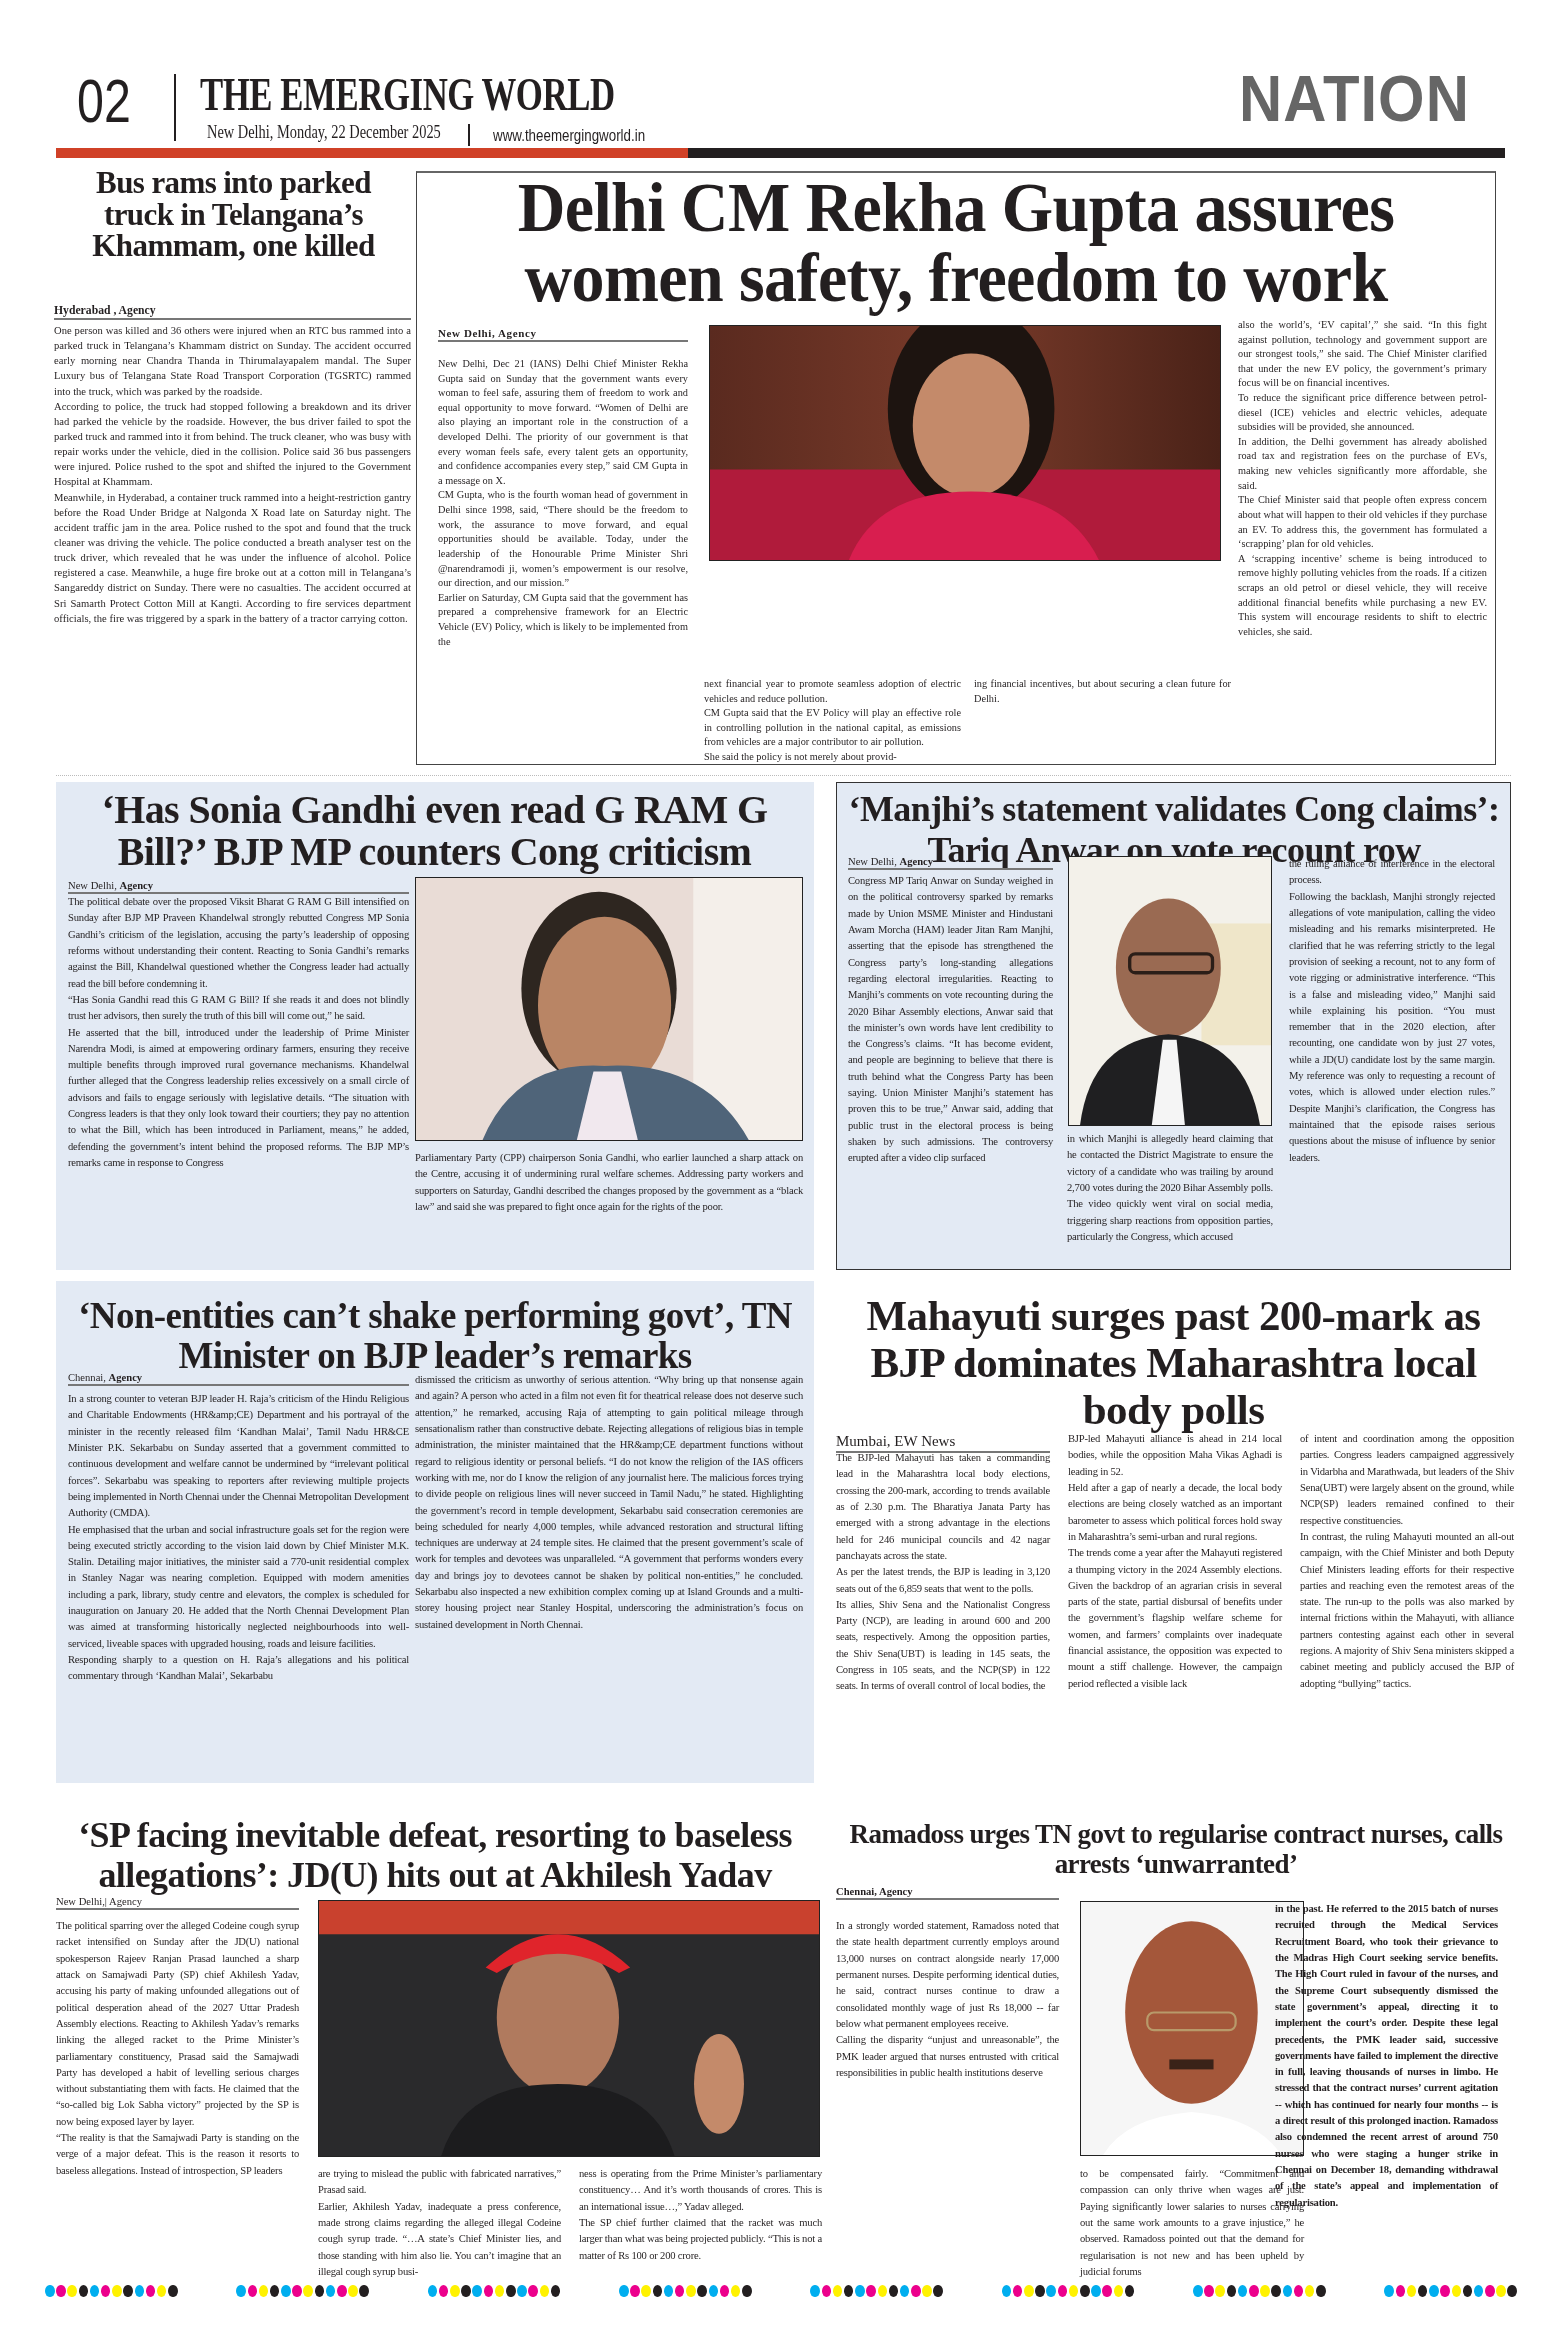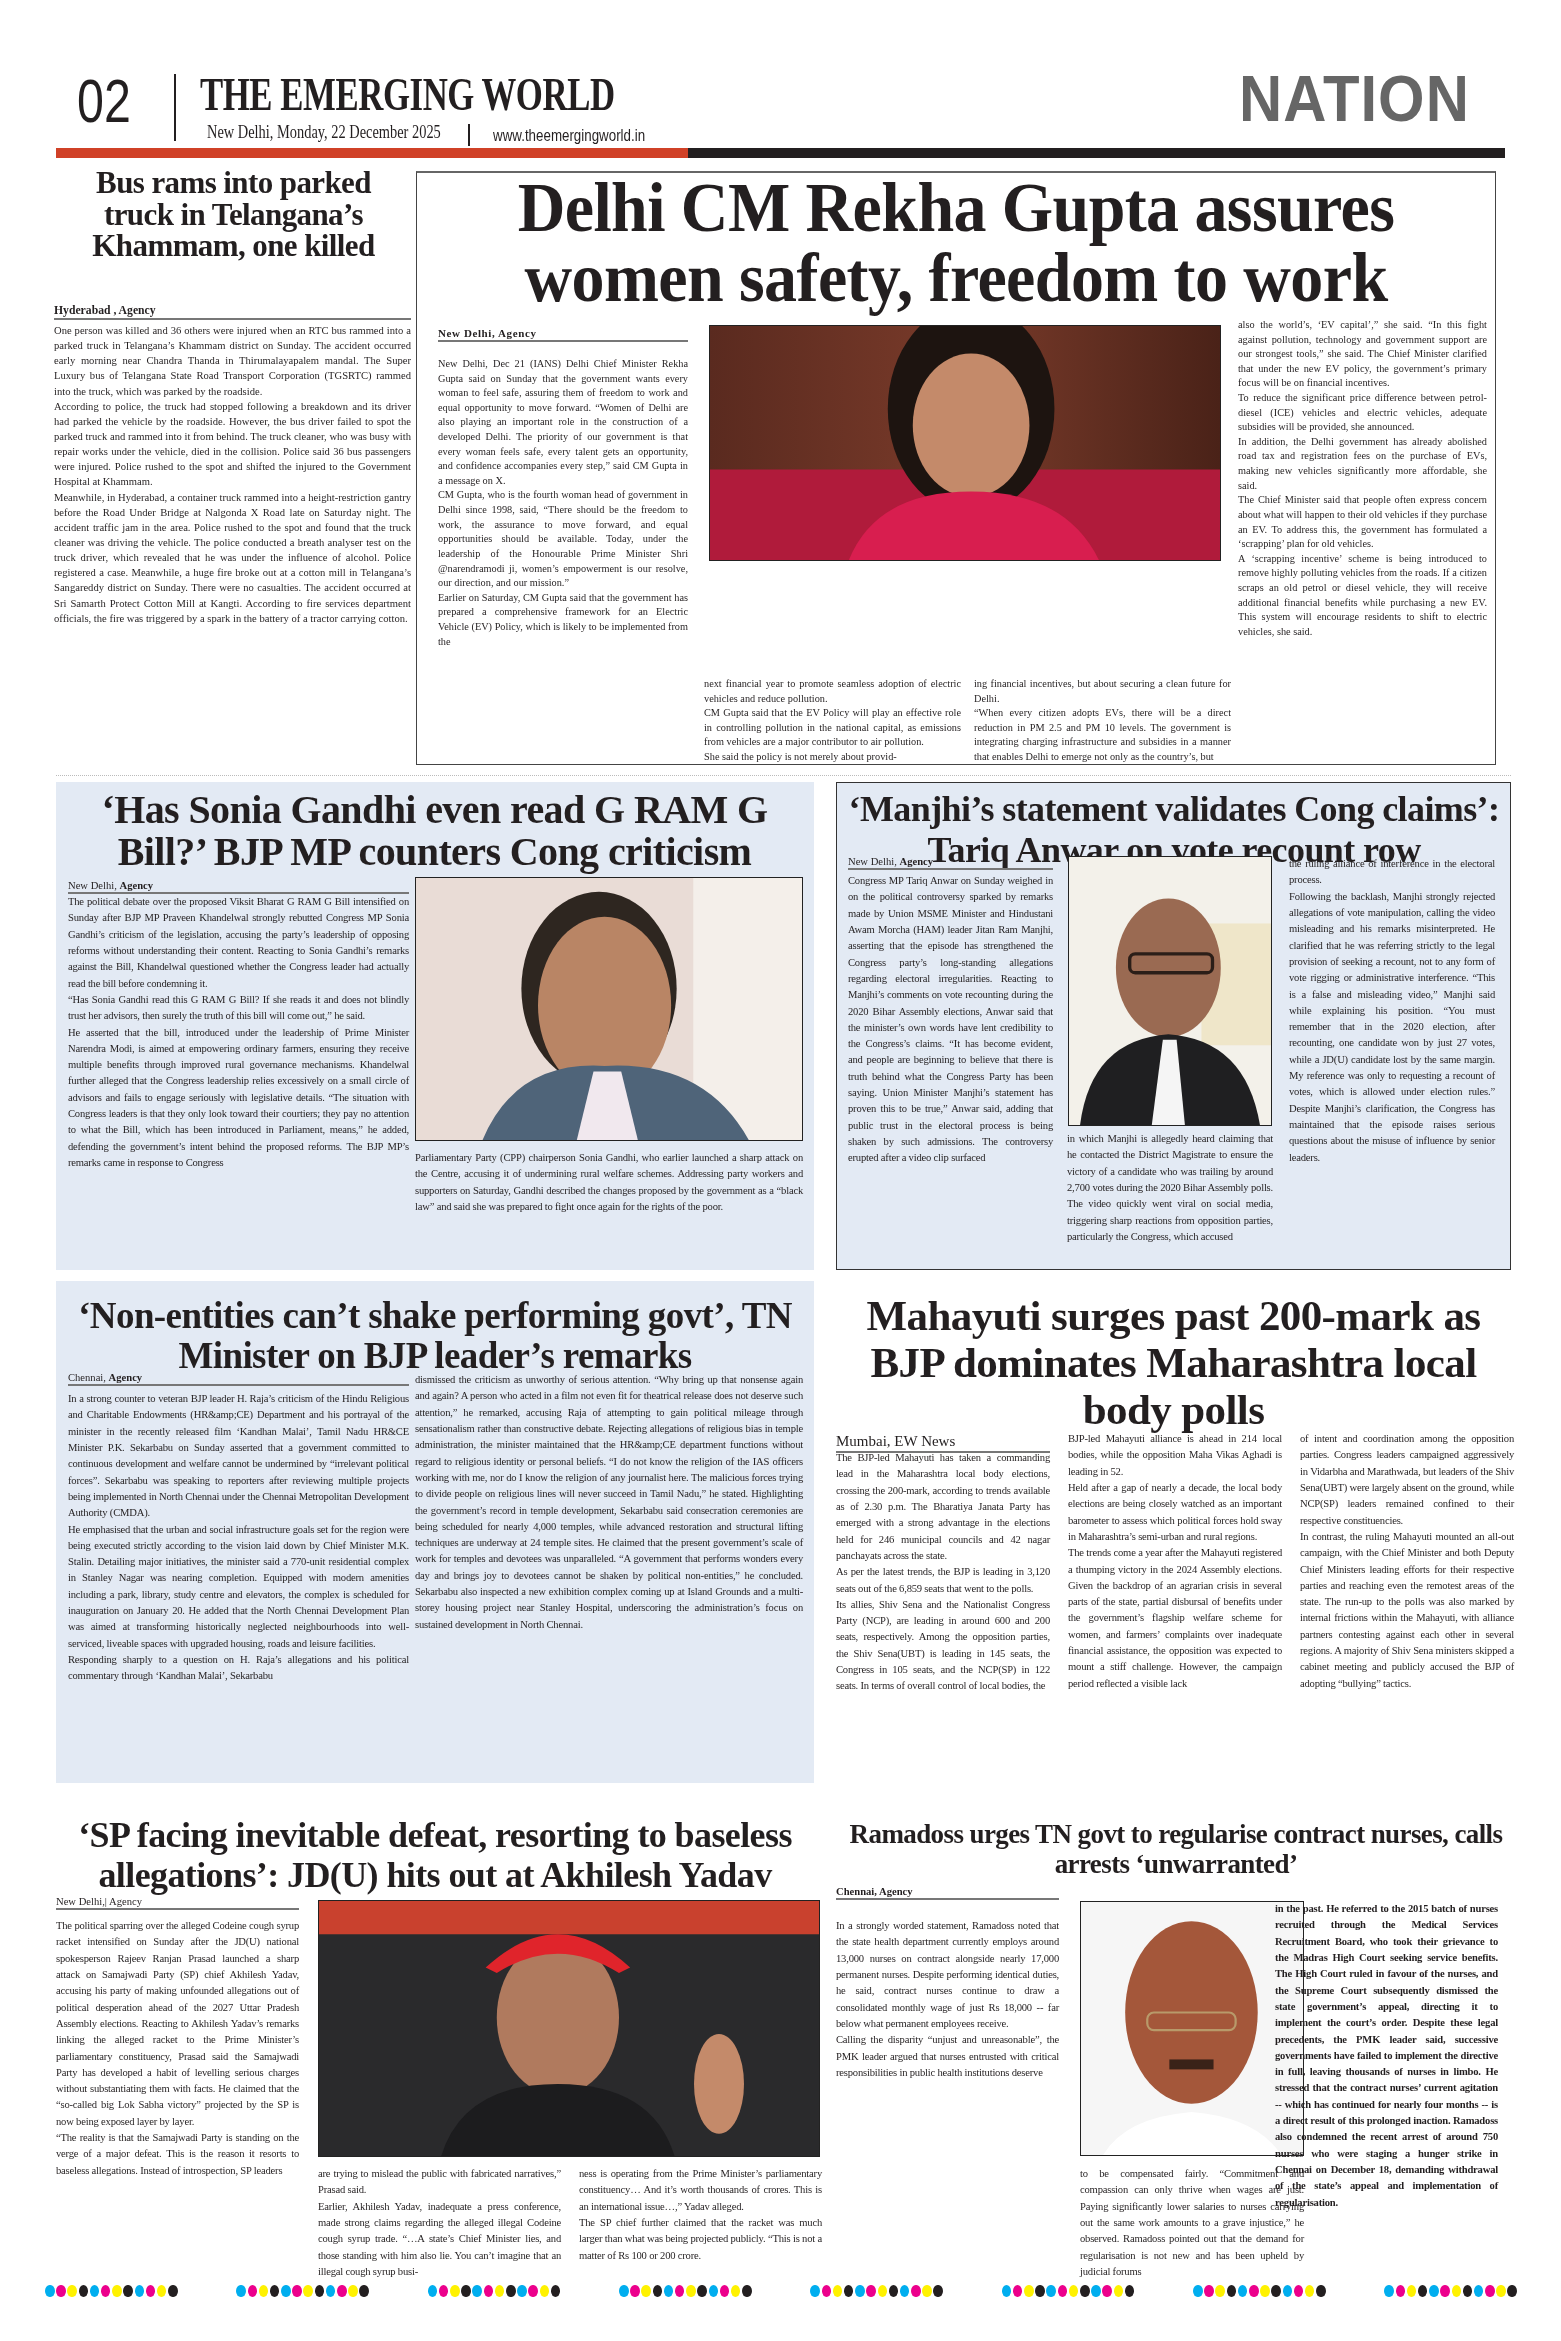--- a/index.html
+++ b/index.html
@@ -146,21 +146,20 @@
       <path d="M250 424 Q300 300 470 300 Q640 300 700 424 Z" fill="#d81e4f"></path>
     </svg>
   </div>
   <div class="abs body cm-col2">
     <p>next financial year to promote seamless adoption of electric vehicles and reduce pollution.</p>
     <p>CM Gupta said that the EV Policy will play an effective role in controlling pollution in the national capital, as emissions from vehicles are a major contributor to air pollution.</p>
     <p>She said the policy is not merely about provid-</p>
   </div>
   <div class="abs body cm-col3">
     <p>ing financial incentives, but about securing a clean future for Delhi.</p>
-    <p>“When every citizen adopts EVs, there will be a direct reduction in PM 2.5 and PM 10 levels. The government is integrating charging infrastructure and subsidies in a manner that enables Delhi to emerge not only as the country’s, but</p>
   </div>
   <div class="abs body cm-col4">
     <p>also the world’s, ‘EV capital’,” she said. “In this fight against pollution, technology and government support are our strongest tools,” she said. The Chief Minister clarified that under the new EV policy, the government’s primary focus will be on financial incentives.</p>
     <p>To reduce the significant price difference between petrol-diesel (ICE) vehicles and electric vehicles, adequate subsidies will be provided, she announced.</p>
     <p>In addition, the Delhi government has already abolished road tax and registration fees on the purchase of EVs, making new vehicles significantly more affordable, she said.</p>
     <p>The Chief Minister said that people often express concern about what will happen to their old vehicles if they purchase an EV. To address this, the government has formulated a ‘scrapping’ plan for old vehicles.</p>
     <p>A ‘scrapping incentive’ scheme is being introduced to remove highly polluting vehicles from the roads. If a citizen scraps an old petrol or diesel vehicle, they will receive additional financial benefits while purchasing a new EV. This system will encourage residents to shift to electric vehicles, she said.</p>
   </div>
 </section>
 

